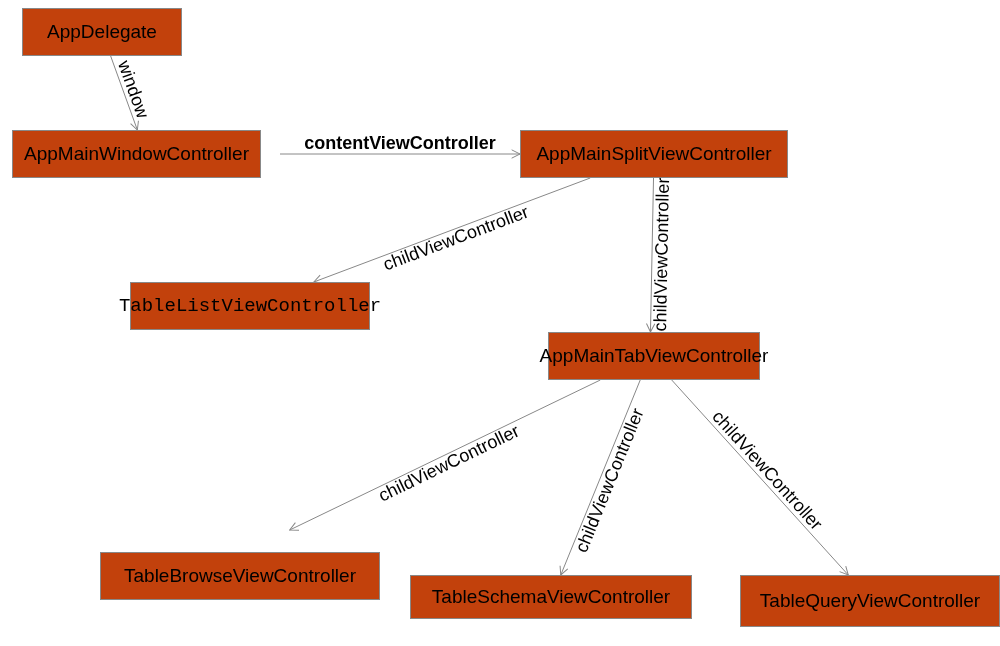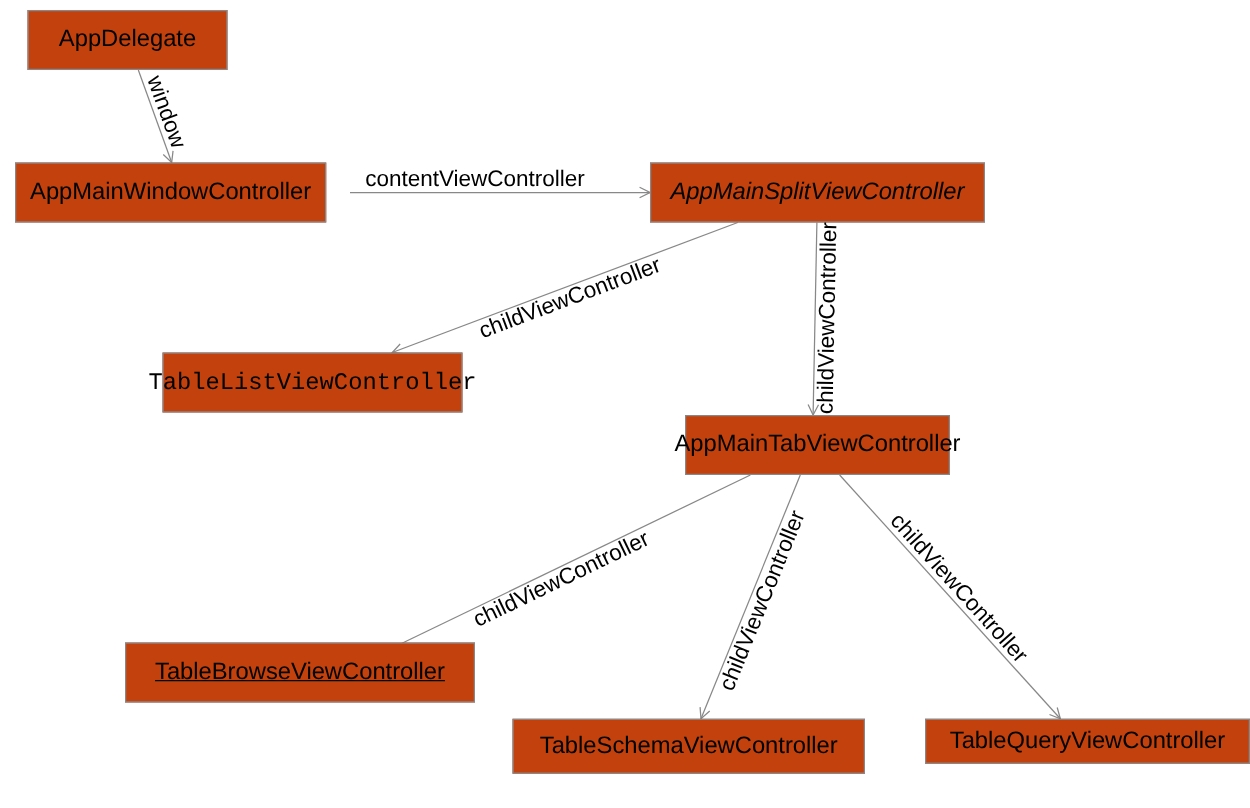--- a/index.html
+++ b/index.html
@@ -63,28 +63,28 @@
       <line x1="653.5247524752475" y1="178" x2="650.4752475247525" y2="332" marker-end="url(#arrow2)"></line>
       <line x1="600.3030303030303" y1="380" x2="289.6969696969697" y2="530" marker-end="url(#arrow2)"></line>
       <line x1="640.2222222222222" y1="380" x2="560.7777777777778" y2="575" marker-end="url(#arrow2)"></line>
       <line x1="671.7283950617284" y1="380" x2="848.2716049382716" y2="575" marker-end="url(#arrow2)"></line>
     </g>
 </svg>
 
 <div id="nodes-layer">
     <div class="node" style="left: 22px; top: 8px; width: 160px; height: 48px;">AppDelegate</div>
     <div class="node" style="left: 12px; top: 130px; width: 249px; height: 48px;">AppMainWindowController</div>
-    <div class="node" style="left: 520px; top: 130px; width: 268px; height: 48px; font-style: italic;">AppMainSplitViewController</div>
+    <div class="node" style="left: 520px; top: 130px; width: 268px; height: 48px;">AppMainSplitViewController</div>
     <div class="node" style="left: 130px; top: 282px; width: 240px; height: 48px; font-family: Liberation Mono, monospace;">TableListViewController</div>
     <div class="node" style="left: 548px; top: 332px; width: 212px; height: 48px;">AppMainTabViewController</div>
-    <div class="node" style="left: 100px; top: 514px; width: 280px; height: 48px; text-decoration: underline;">TableBrowseViewController</div>
+    <div class="node" style="left: 100px; top: 552px; width: 280px; height: 48px;">TableBrowseViewController</div>
     <div class="node" style="left: 410px; top: 575px; width: 282px; height: 44px;">TableSchemaViewController</div>
-    <div class="node" style="left: 740px; top: 575px; width: 260px; height: 36px;">TableQueryViewController</div>
+    <div class="node" style="left: 740px; top: 575px; width: 260px; height: 52px;">TableQueryViewController</div>
   </div>
 <div id="labels-layer">
     <div class="edge-label" style="left: 133.407px; top: 78.6073px; transform: translateX(-50%) rotate(70.1679deg); transform-origin: center center;">window</div>
-    <div class="edge-label" style="left: 380px; top: 133px; transform: translateX(-50%) rotate(0deg); transform-origin: center center;">contentViewController</div>
+    <div class="edge-label" style="left: 400px; top: 133px; transform: translateX(-50%) rotate(0deg); transform-origin: center center; font-weight: bold;">contentViewController</div>
     <div class="edge-label" style="left: 455.521px; top: 228.359px; transform: translateX(-50%) rotate(-20.6182deg); transform-origin: center center;">childViewController</div>
     <div class="edge-label" style="left: 661.998px; top: 244.198px; transform: translateX(-50%) rotate(-88.8656deg); transform-origin: center center;">childViewController</div>
     <div class="edge-label" style="left: 449.349px; top: 453.005px; transform: translateX(-50%) rotate(-25.7771deg); transform-origin: center center;">childViewController</div>
     <div class="edge-label" style="left: 609.761px; top: 470.273px; transform: translateX(-50%) rotate(-67.8337deg); transform-origin: center center;">childViewController</div>
     <div class="edge-label" style="left: 767.413px; top: 459.788px; transform: translateX(-50%) rotate(47.8439deg); transform-origin: center center;">childViewController</div>
   </div>
 
 </body></html>

